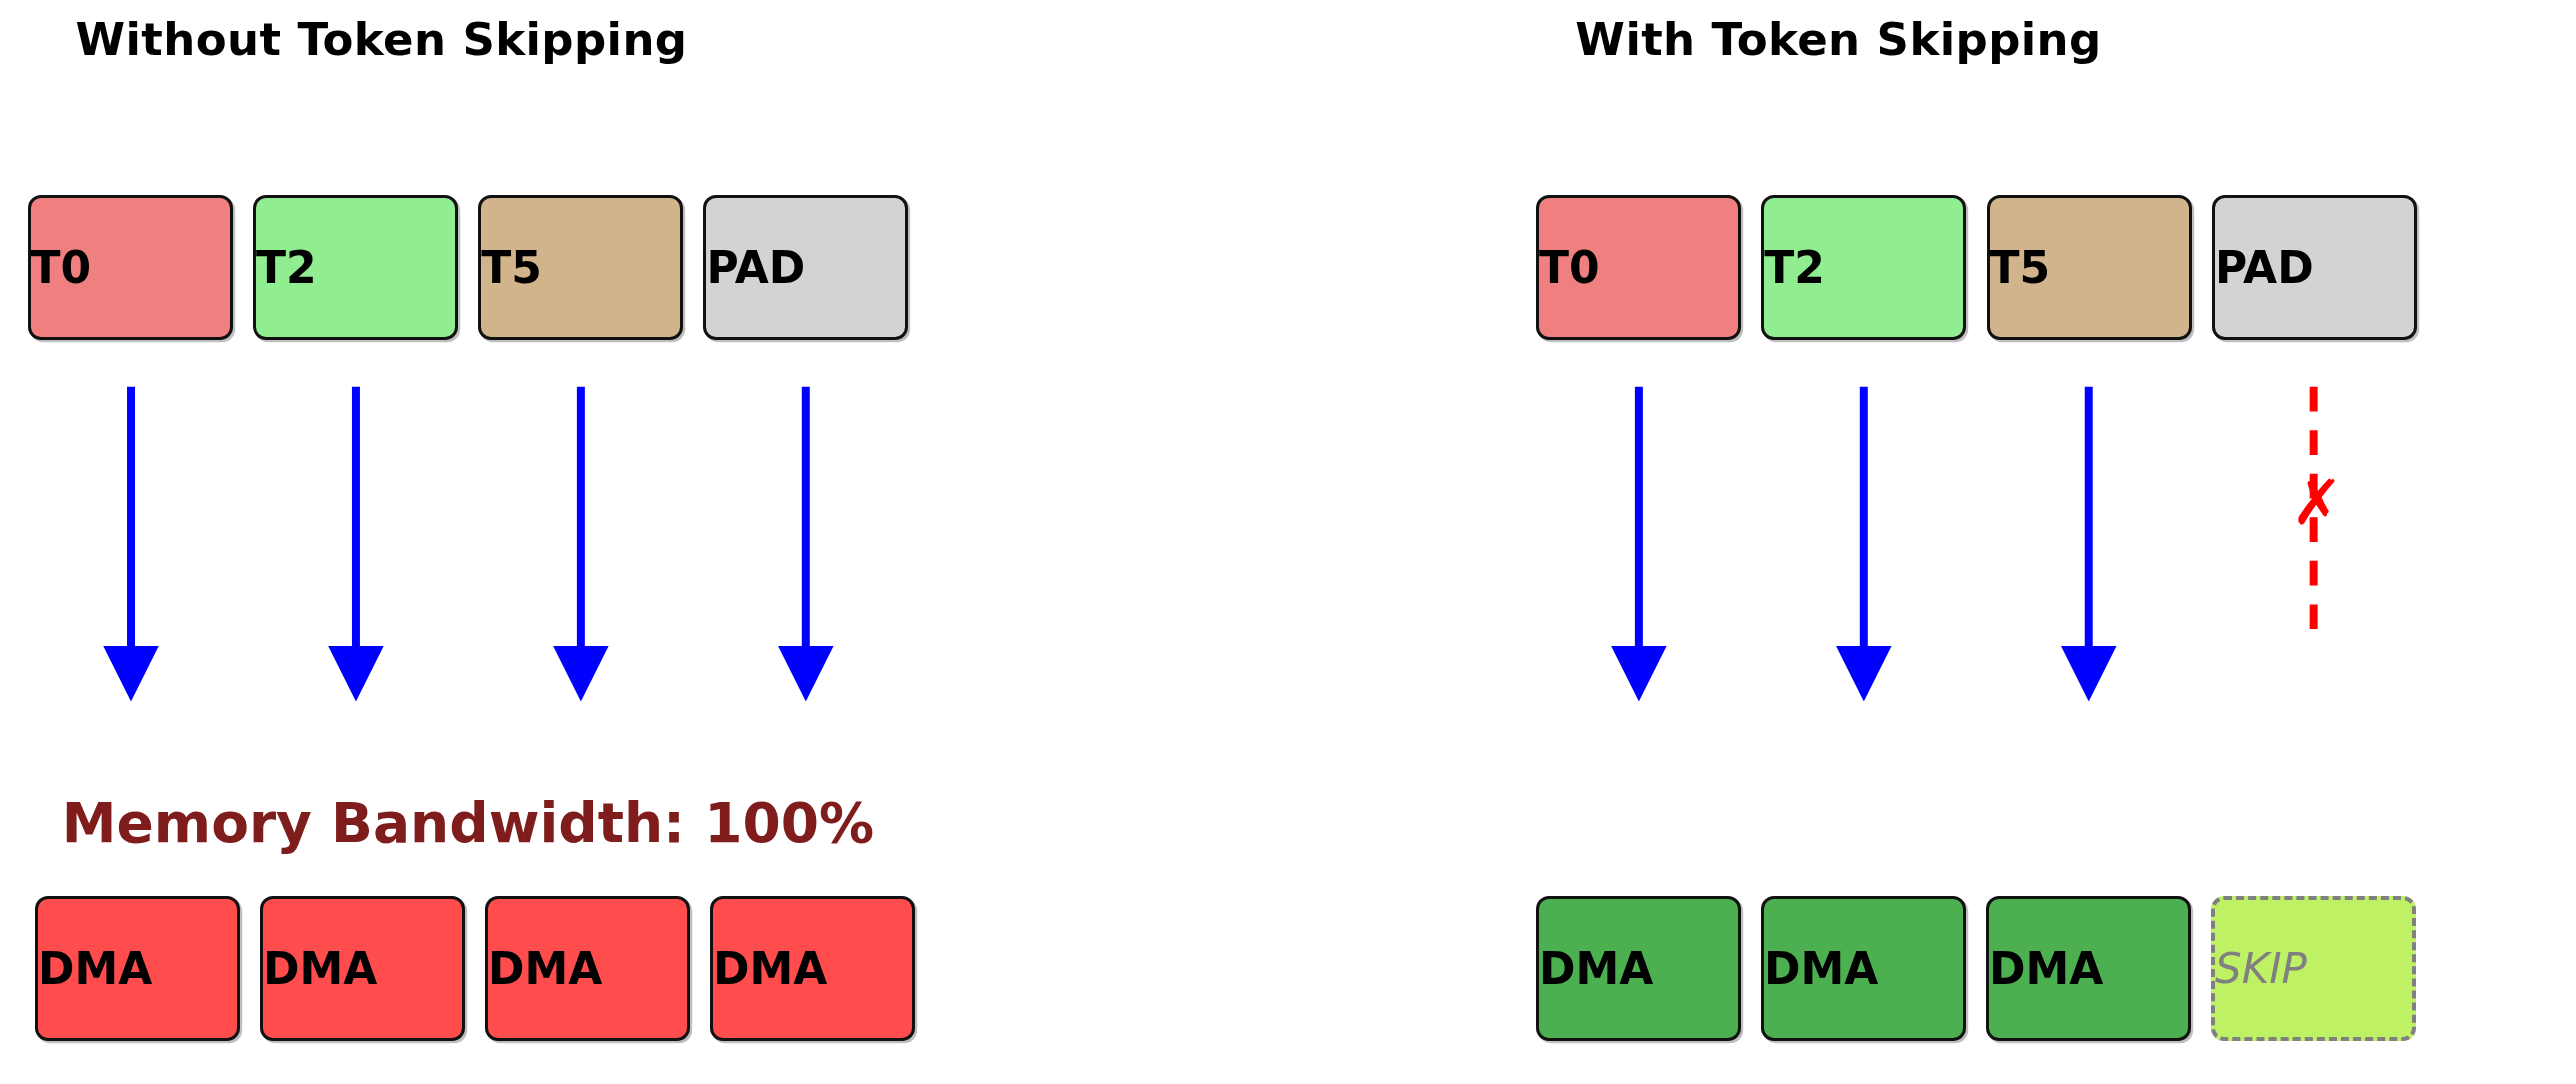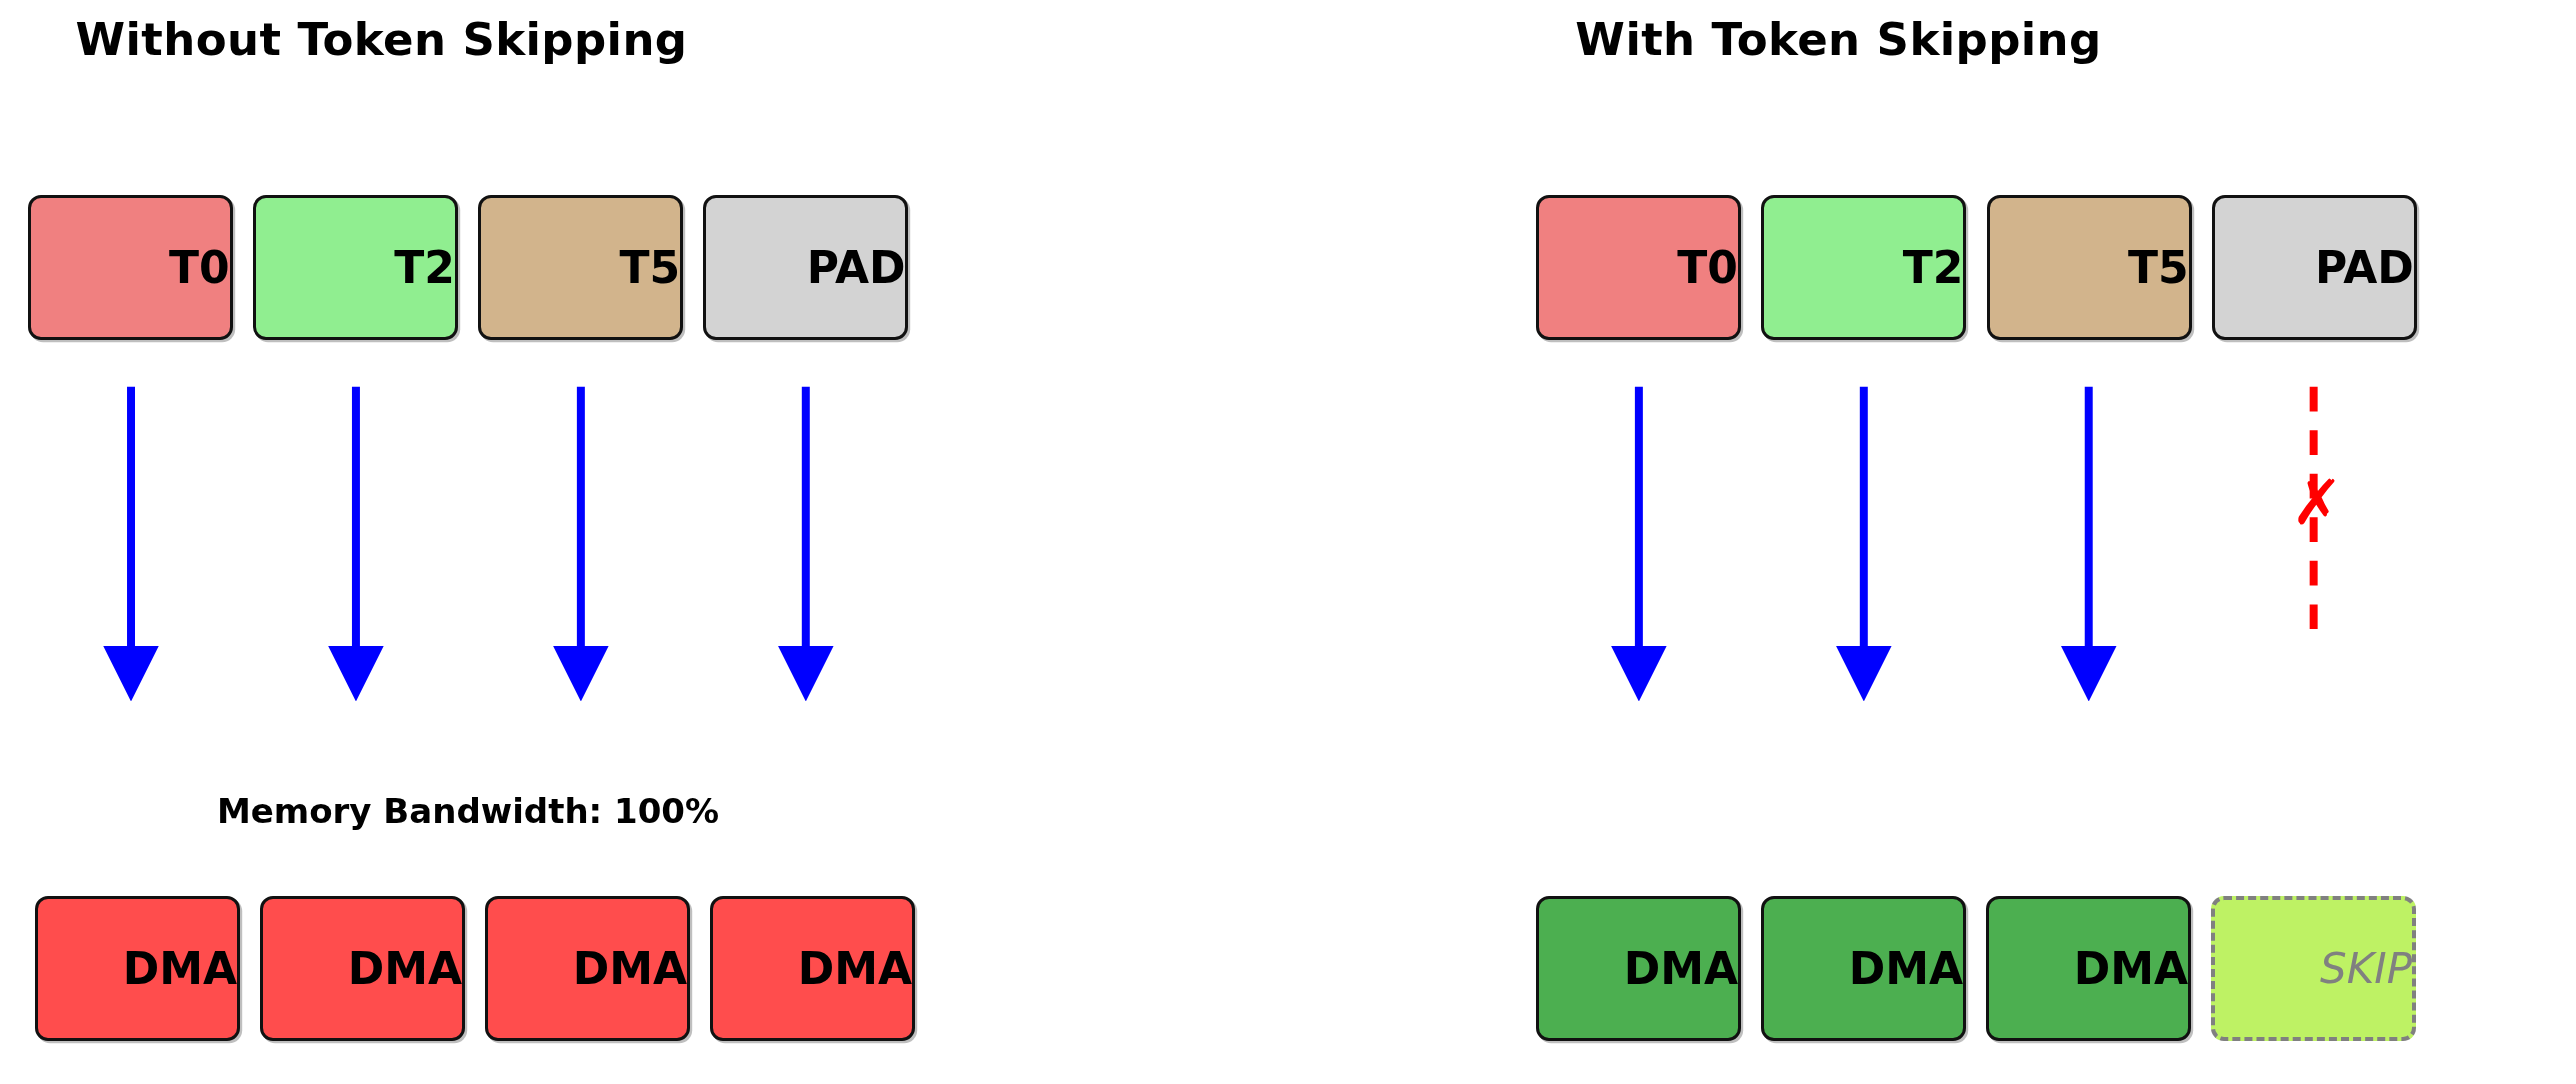--- a/index.html
+++ b/index.html
@@ -58,21 +58,21 @@
   .panel-right .row-dma    { left: 203px; }
 
   .box {
     width: 205px;
     height: 145px;
     border-radius: 13px;
     border: 3.6px solid #111111;
     box-sizing: border-box;
     display: flex;
     align-items: center;
-    justify-content: flex-end;
+    justify-content: flex-start;
     font-size: 44px;
     font-weight: 700;
     color: #000000;
     margin-right: 20.3px;
     box-shadow: 2.2px 2.2px 0 rgba(0,0,0,0.25);
   }
   .row-dma .box { margin-right: 20px; }
 
   .box-skip {
     border: 4.4px dashed #808080;
@@ -133,21 +133,21 @@
           <path d="M0,0 L7,3.5 L0,7 z" fill="#0000FF"></path>
         </marker>
       </defs>
       <line x1="180" y1="533" x2="180" y2="925" stroke="#0000FF" stroke-width="11" marker-end="url(#bluehead-l)"></line>
       <line x1="490" y1="533" x2="490" y2="925" stroke="#0000FF" stroke-width="11" marker-end="url(#bluehead-l)"></line>
       <line x1="800" y1="533" x2="800" y2="925" stroke="#0000FF" stroke-width="11" marker-end="url(#bluehead-l)"></line>
       <line x1="1110" y1="533" x2="1110" y2="925" stroke="#0000FF" stroke-width="11" marker-end="url(#bluehead-l)"></line>
     </svg>
 
     <div style="position:absolute; top:791px; left:0px; width:936px; text-align:center;
-                font-size:34px; font-weight:700; color:#000000; white-space:nowrap;">Memory Bandwidth: 100%</div>
+                font-size:55px; font-weight:700; color:#7f1d1d; white-space:nowrap;">Memory Bandwidth: 100%</div>
 
     <div class="row row-dma">
       <div class="box" style="background:#FF4D4D;">
         <span>DMA</span>
       </div>
       <div class="box" style="background:#FF4D4D;">
         <span>DMA</span>
       </div>
       <div class="box" style="background:#FF4D4D;">
         <span>DMA</span>

